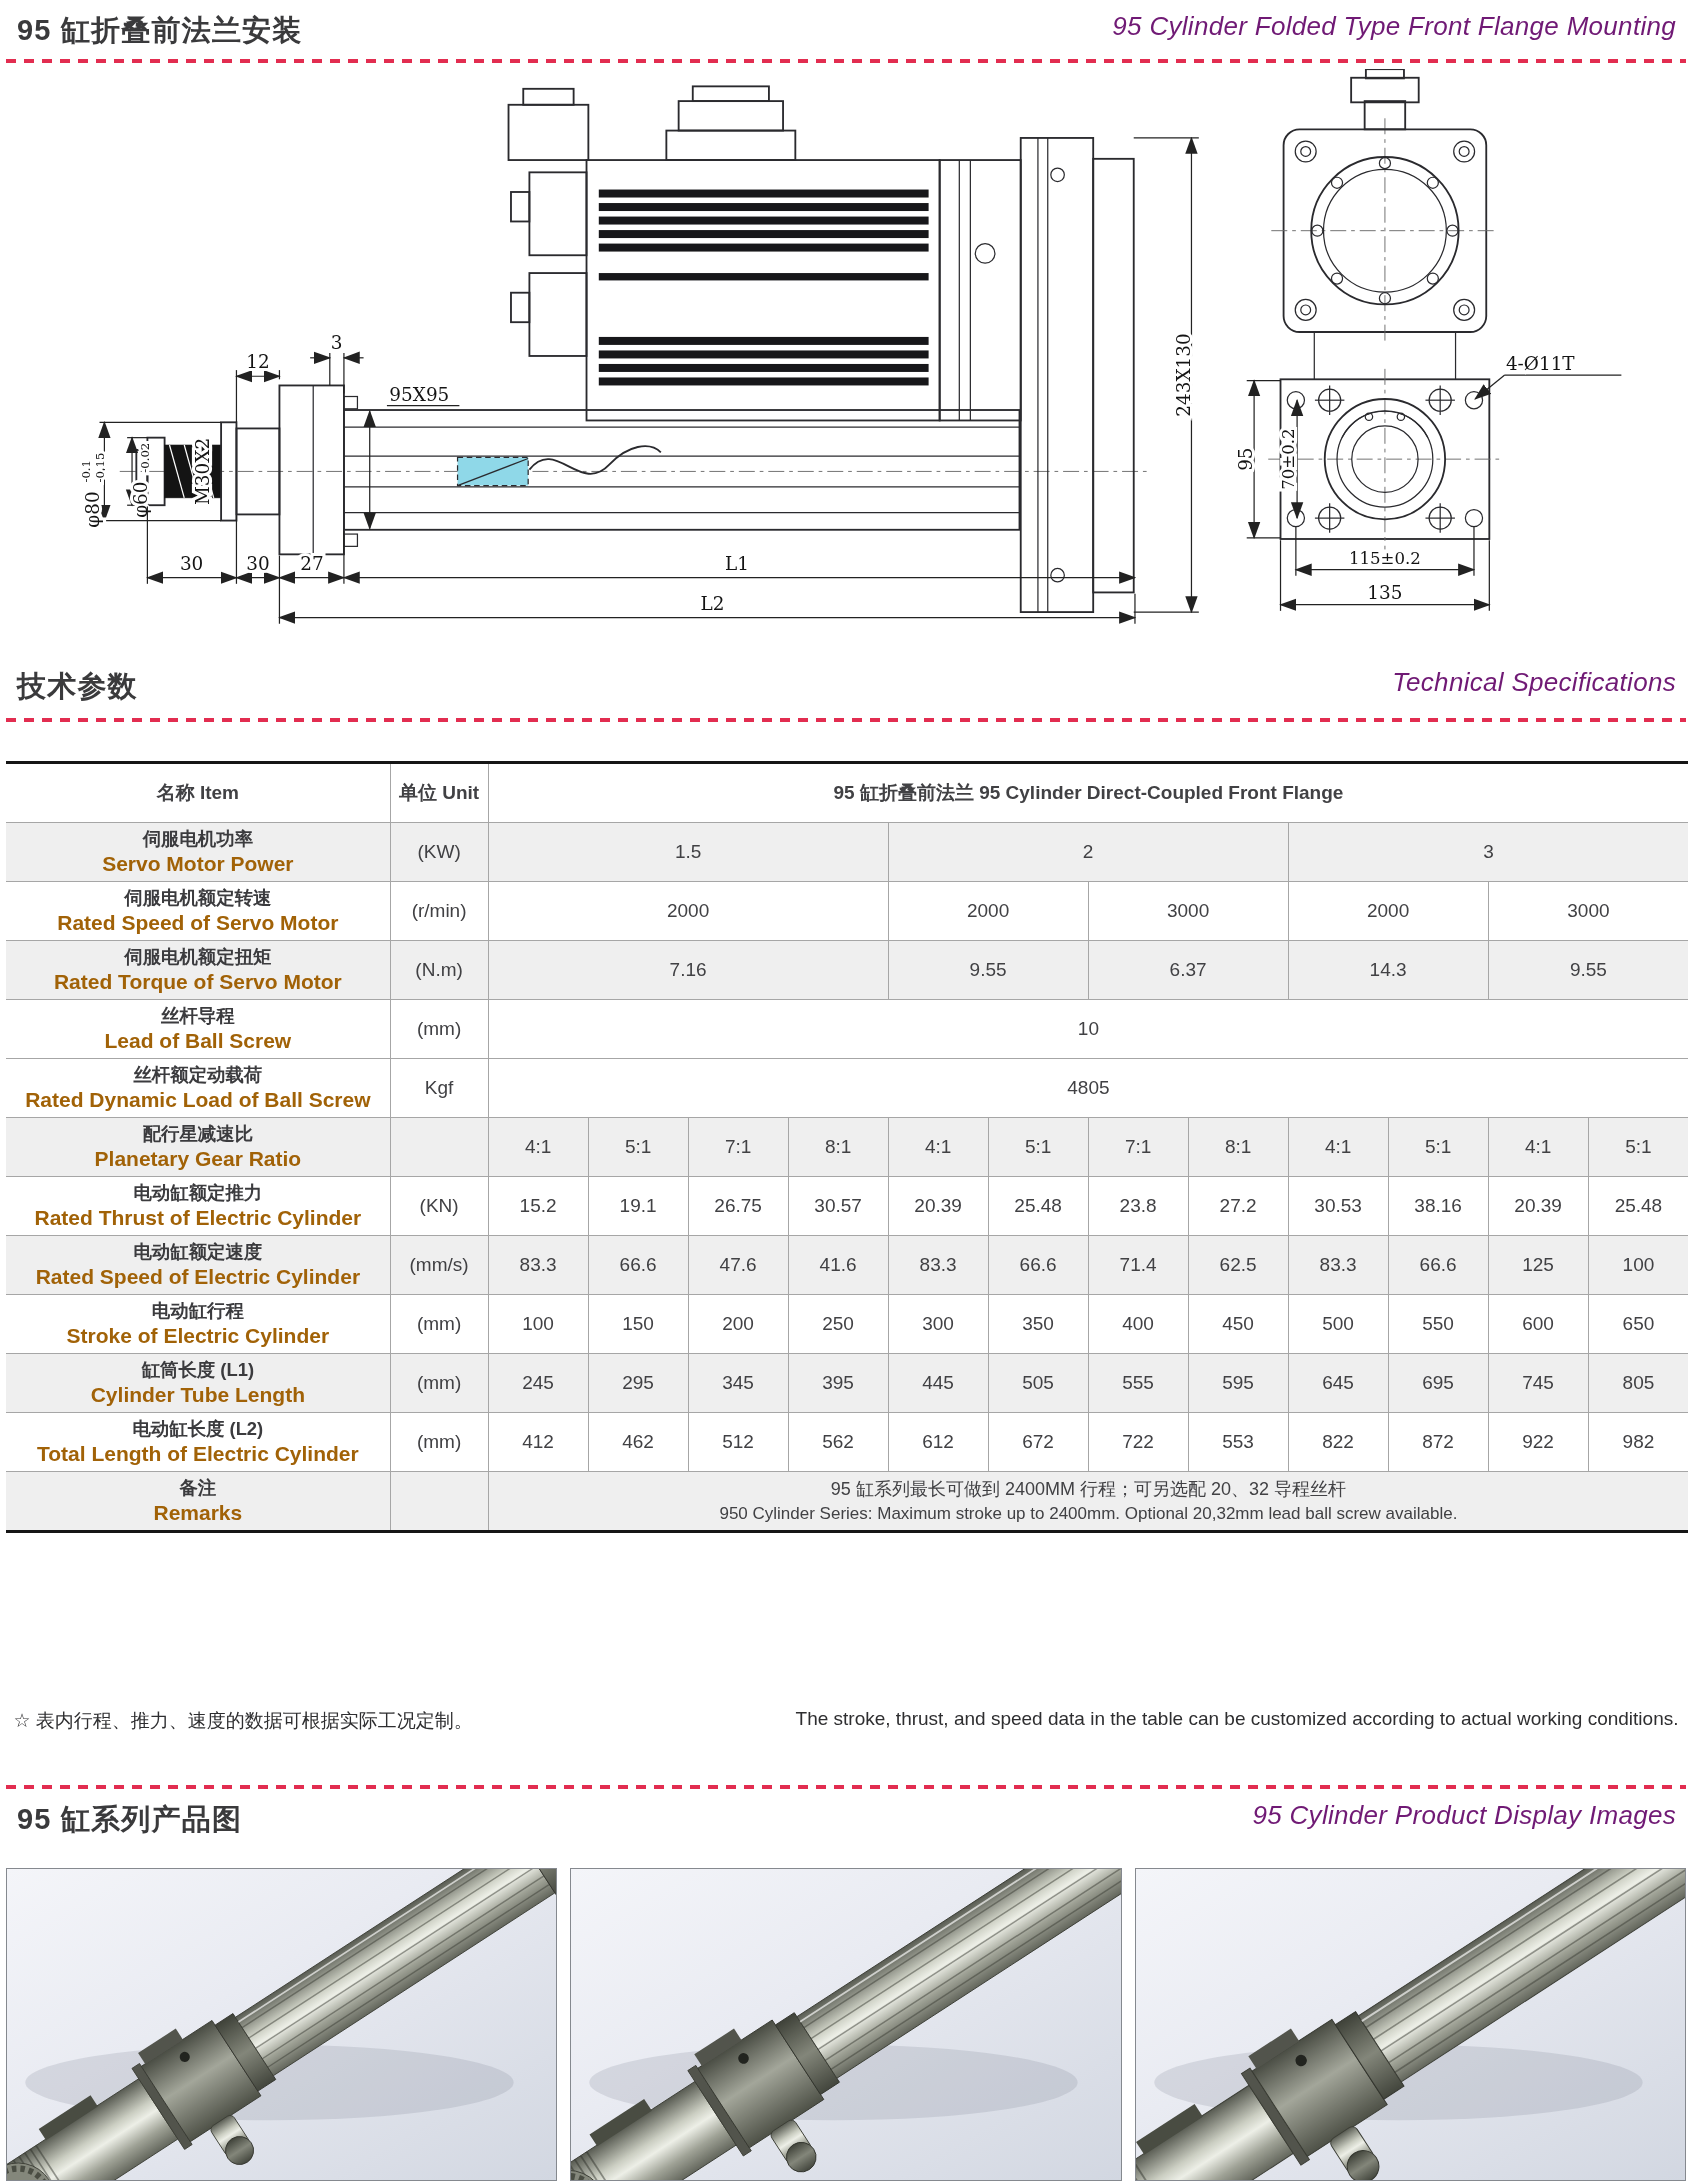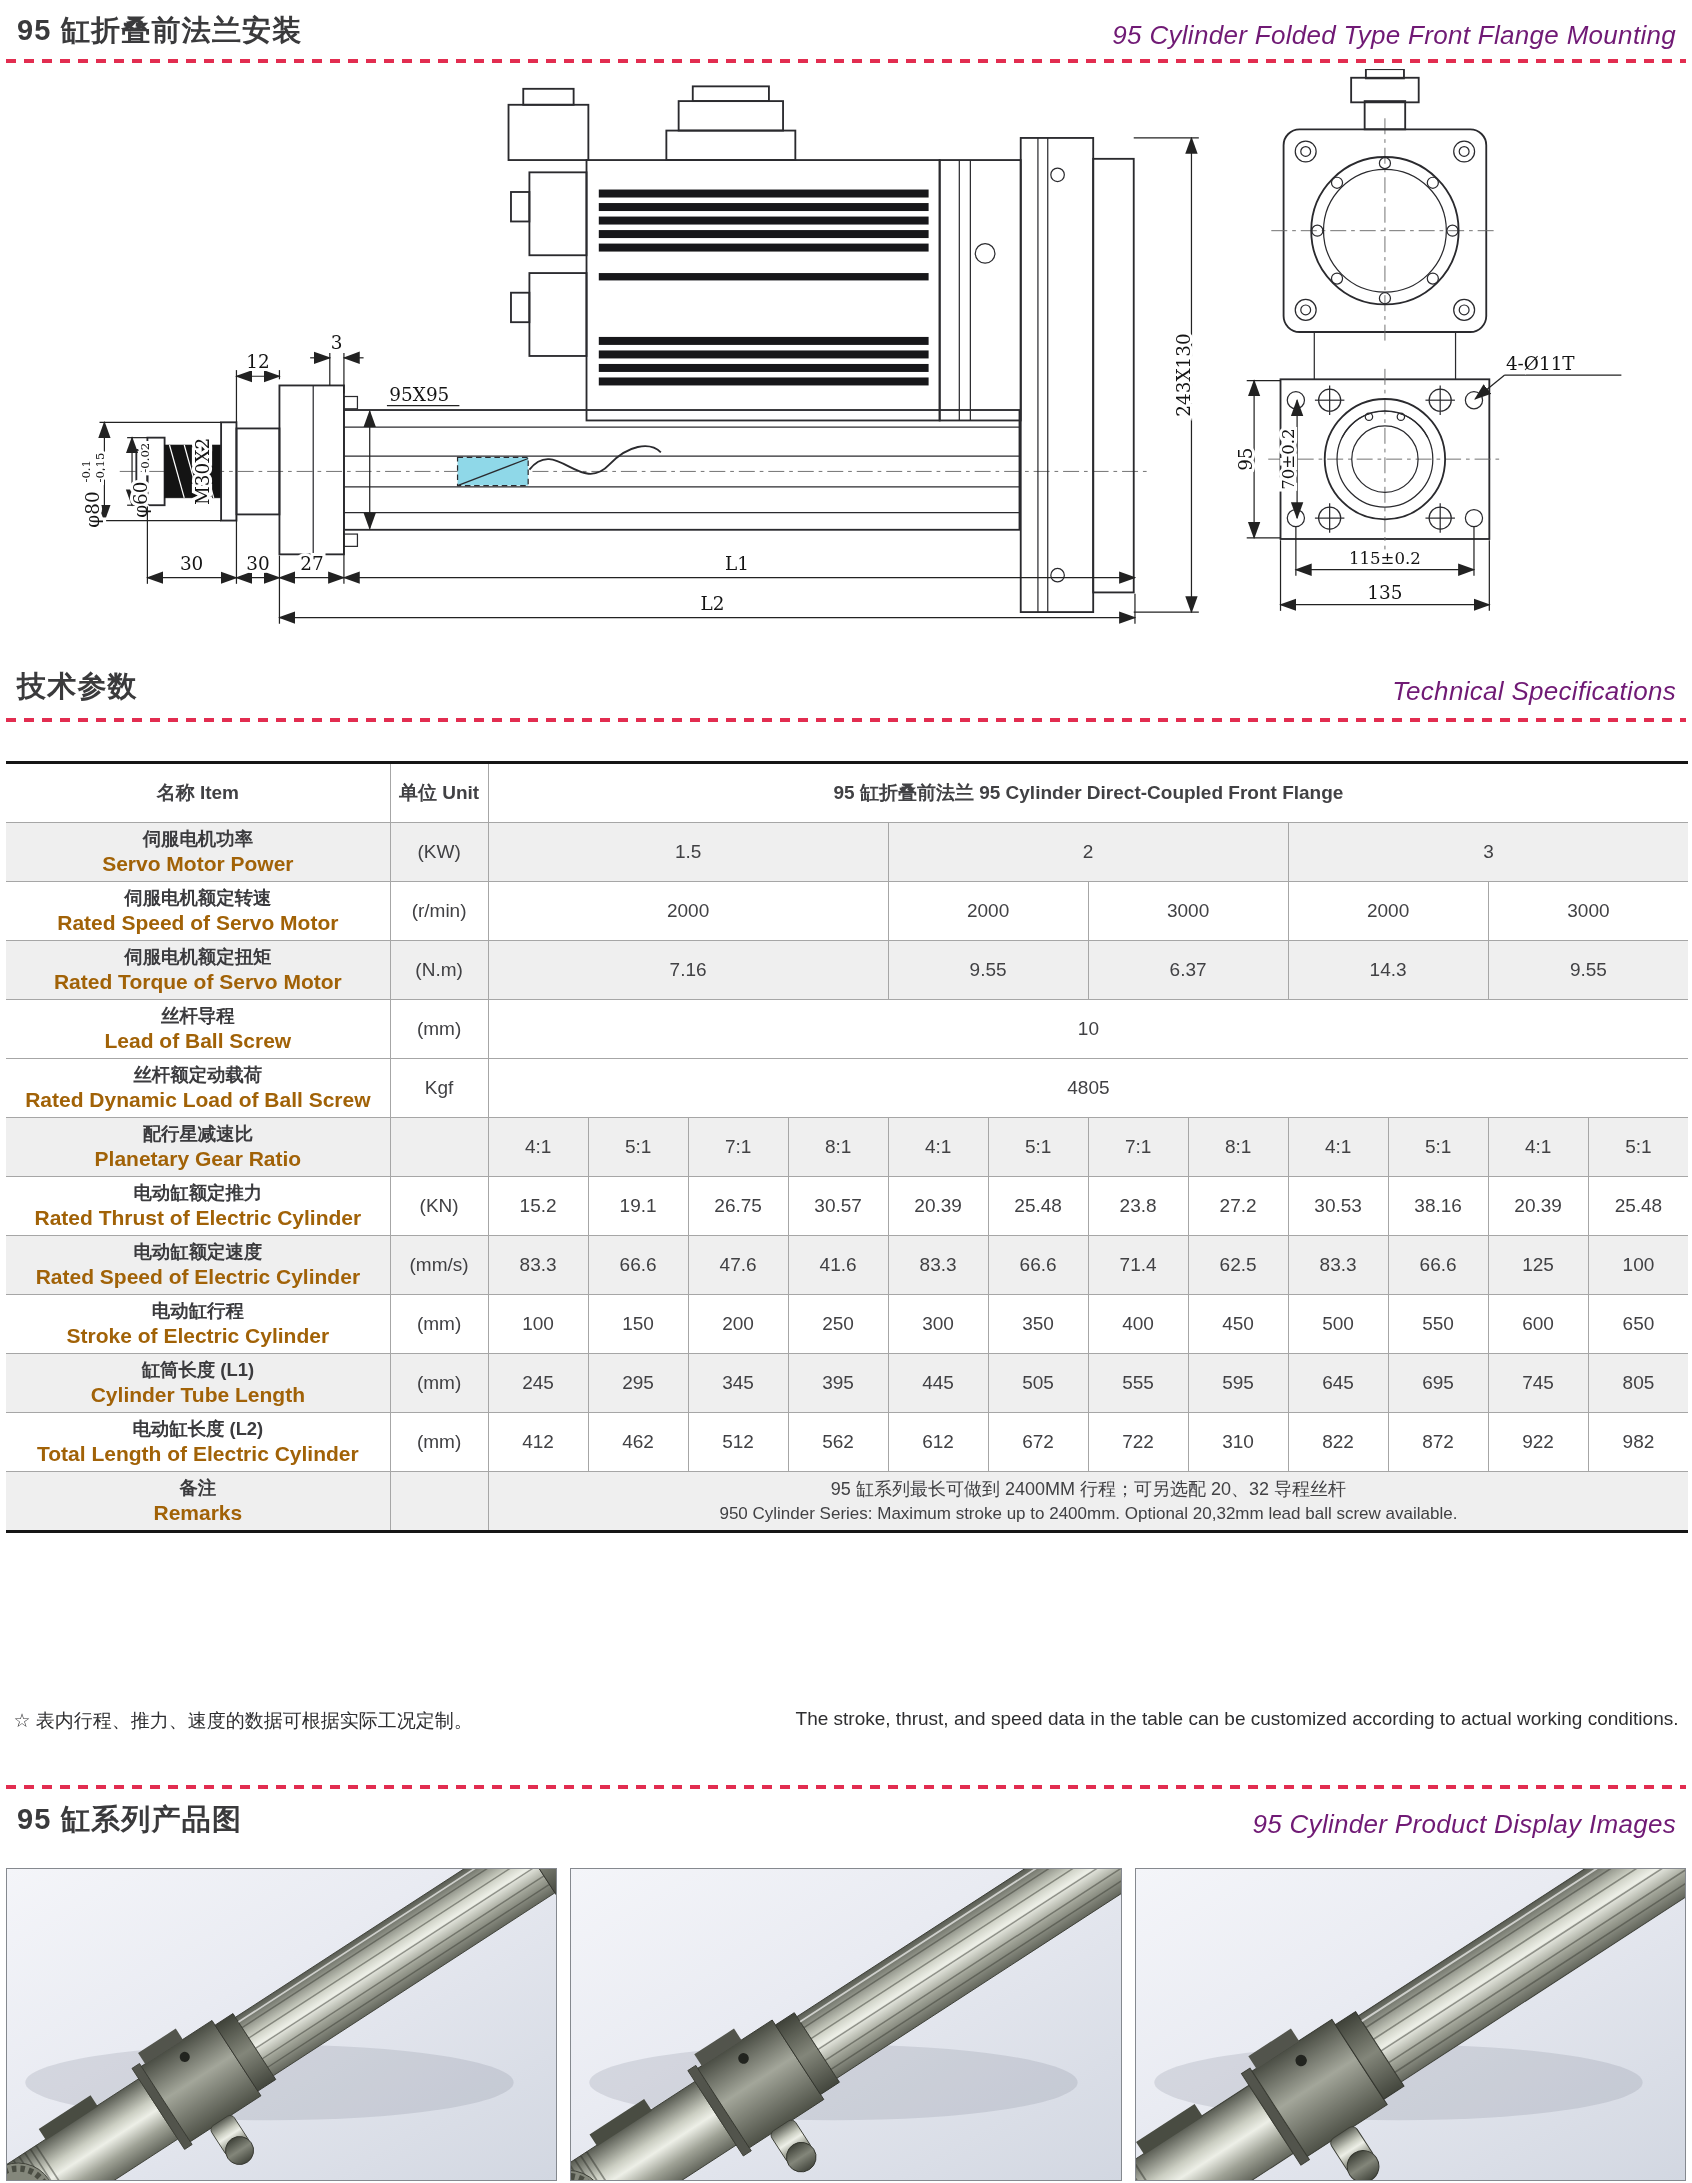--- a/index.html
+++ b/index.html
@@ -1,20 +1,20 @@
 <!DOCTYPE html>
 <html style="--accent: #e22d50;font-size:9.8px"><head>
 <meta charset="utf-8">
 <style>
   html,body{margin:0;padding:0;background:#ffffff;}
   body{font-family:"Liberation Sans","DejaVu Sans",sans-serif;color:#3d3d40;}
   .page{position:relative;width:1692px;height:2183px;background:#ffffff;overflow:hidden;}
 
   
-  .sec-hdr{position:absolute;left:17px;right:16px;display:flex;justify-content:space-between;align-items:flex-end;}
+  .sec-hdr{position:absolute;left:17px;right:16px;display:flex;justify-content:space-between;}
   .sec-hdr .cn{font-size:29px;font-weight:bold;color:#3a3a3c;letter-spacing:1.2px;}
   .sec-hdr .en{font-size:26px;font-weight:normal;color:#701a75;letter-spacing:0.3px;font-style:italic;}
   .rule{position:absolute;left:6.1px;right:6.1px;height:4.3px;
         background:repeating-linear-gradient(90deg,var(--accent,#e22d50) 0 9.8px,transparent 9.8px 18px);}
 
   .hdr1{top:11px;}   .rule1{top:59px;}
   .hdr2{top:667px;} .rule2{top:718px;}
   .hdr3{top:1800px;} .rule3{top:1785px;}
 
   .drawing{position:absolute;top:69px;left:0;width:1692px;height:585px;}
@@ -461,21 +461,21 @@
               <div class="enl">Total Length of Electric Cylinder</div>
             </td>
             <td class="unit-cell">(mm)</td>
             <td class="val-cell">412</td>
             <td class="val-cell">462</td>
             <td class="val-cell">512</td>
             <td class="val-cell">562</td>
             <td class="val-cell">612</td>
             <td class="val-cell">672</td>
             <td class="val-cell">722</td>
-            <td class="val-cell">310</td>
+            <td class="val-cell">553</td>
             <td class="val-cell">822</td>
             <td class="val-cell">872</td>
             <td class="val-cell">922</td>
             <td class="val-cell">982</td>
           </tr>
           <tr class="shaded">
             <td class="name-cell">
               <div class="cnl">备注</div>
               <div class="enl">Remarks</div>
             </td>

